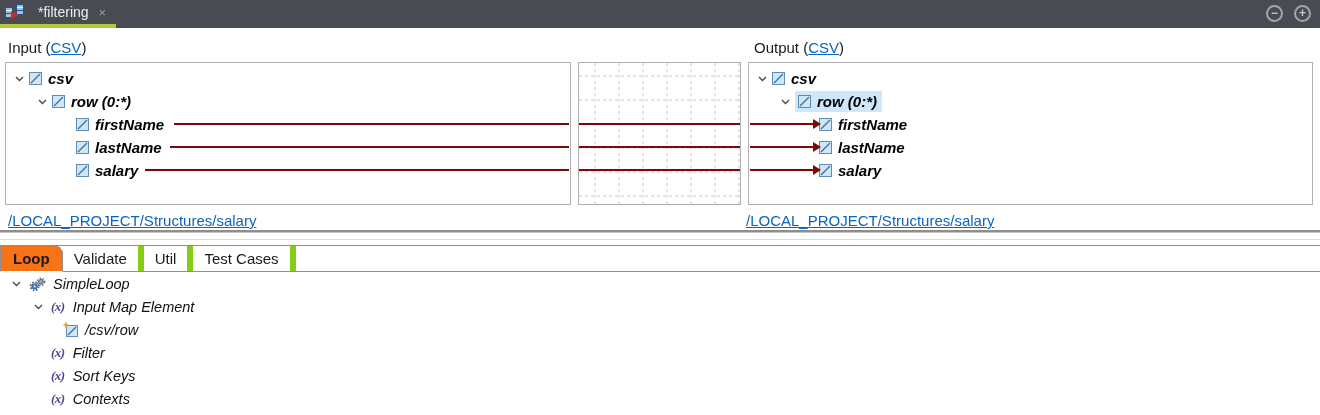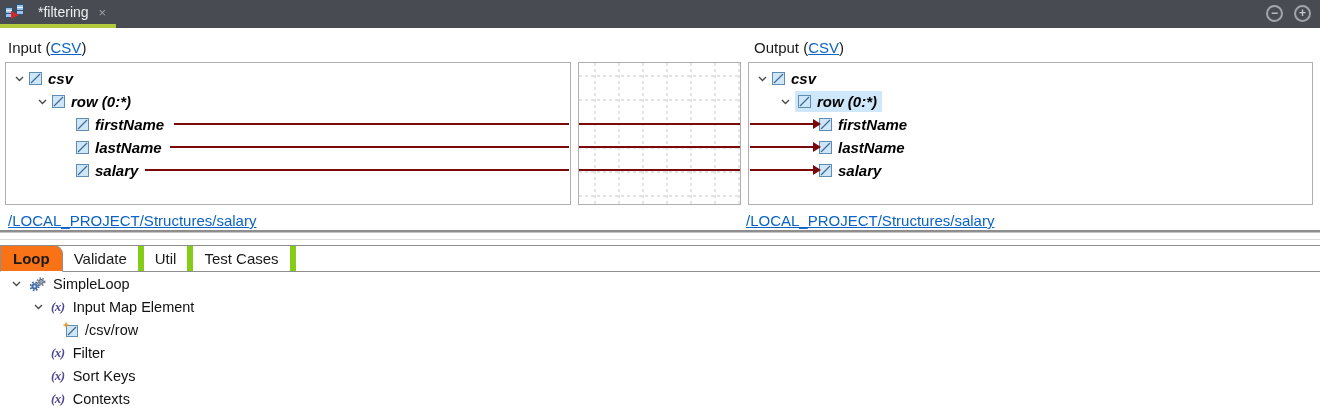--- a/index.html
+++ b/index.html
@@ -63,21 +63,21 @@
            background:#fff; }
   .btab { display:flex; align-items:center; padding:0 11px; font-size:15px;
           color:#1a1a1a; border-right:6px solid #84cc16; cursor:default; }
   .btab.active { font-weight:bold; border:1px solid #8e8e8e; border-radius:0 9px 0 0;
                  margin-top:-1px; margin-bottom:-1px; border-bottom:1px solid #fff;
                  background:#f97316; position:relative; z-index:2; padding:0 12px; }
 
   
   .lrow { position:absolute; height:22px; display:flex; align-items:center; }
   .lrow .chev { width:9px; height:6px; margin-right:8px; flex:none; }
-  .lrow .llabel { font-size:14.5px; color:#111; white-space:nowrap; }
+  .lrow .llabel { font-size:14.5px; color:#111; white-space:nowrap;font-style:italic; }
   .fx { font-family:"Liberation Serif", serif; font-style:italic; font-weight:bold;
         font-size:13px; color:#4c4894; letter-spacing:-0.5px; margin-right:8px; }
   .gears { margin-right:6px; }
 </style>
 </head>
 <body>
 
 <div class="tabbar">
   <div class="editor-tab">
     <span style="display:inline-flex;">

